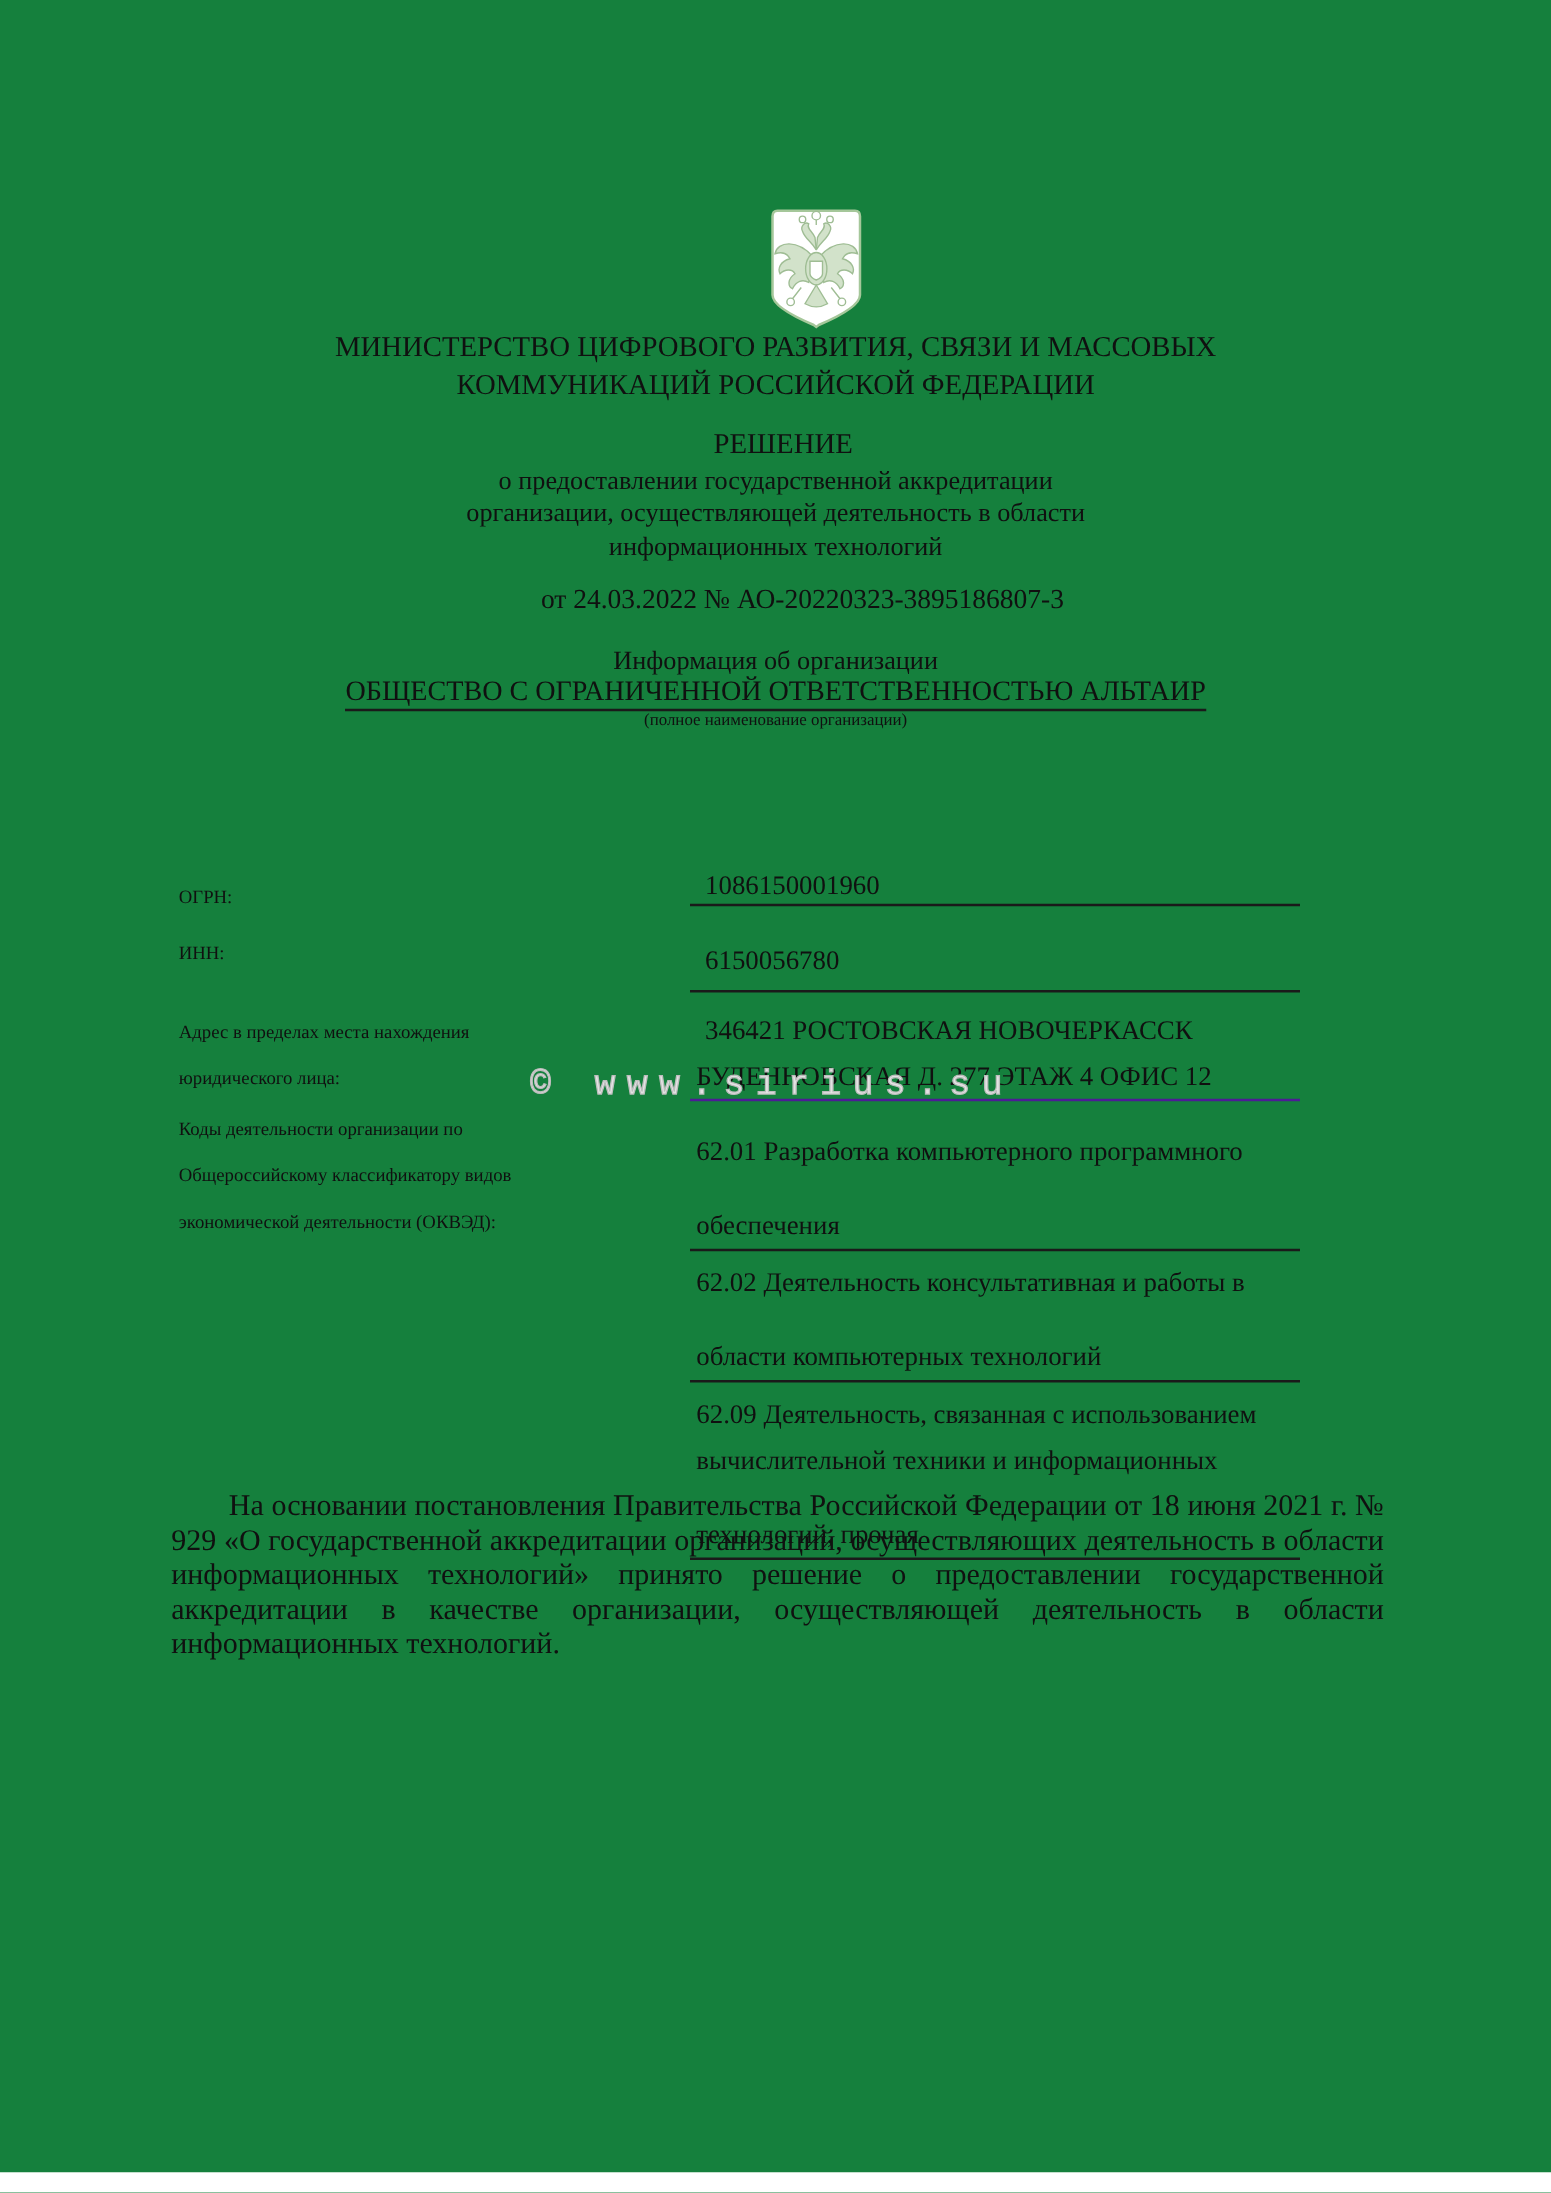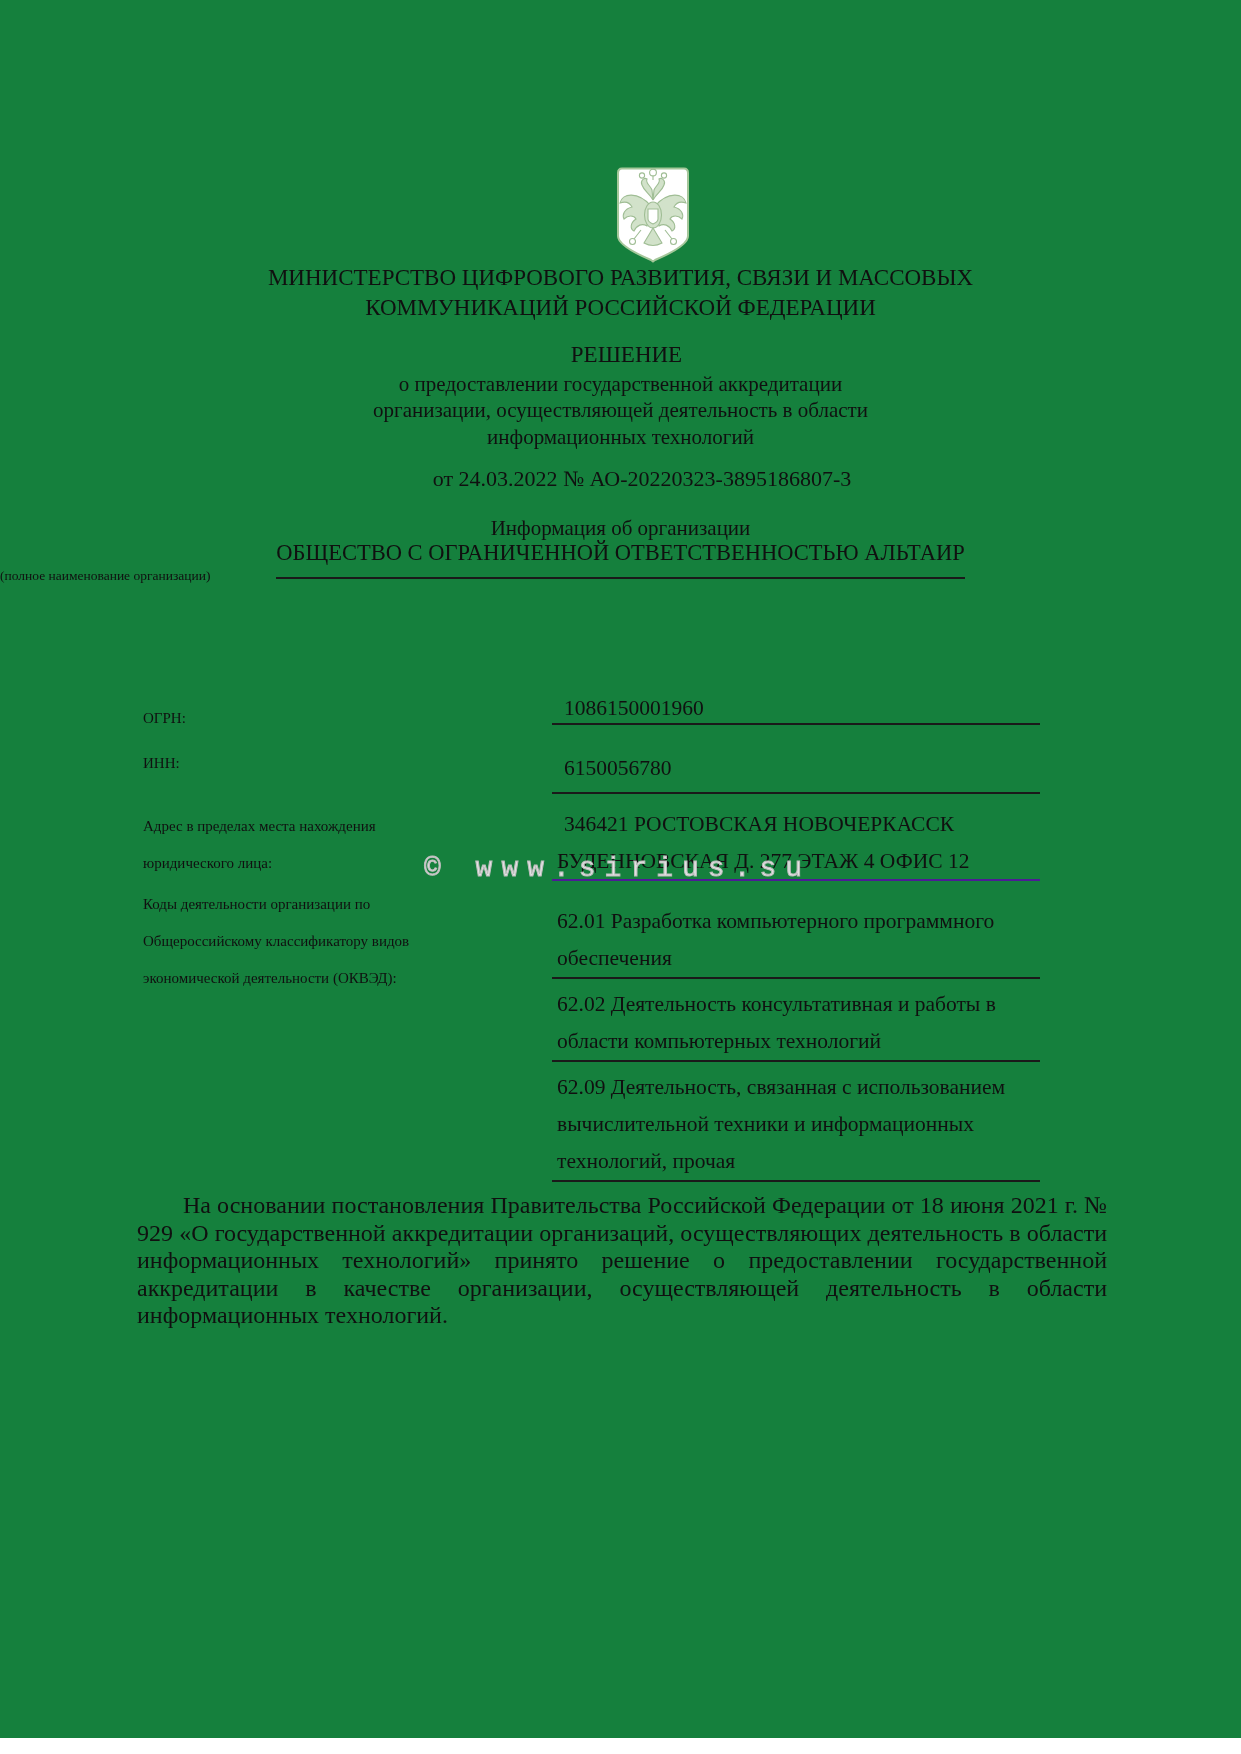--- a/index.html
+++ b/index.html
@@ -73,28 +73,28 @@
     position: absolute;
     top: 540px;
     left: 0;
     width: 100%;
     text-align: center;
   }
   .org-name {
     display: inline-block;
     font-size: 22.5px;
     border-bottom: 2.5px solid #1a1a1a;
-    padding-bottom: 11px;
+    padding-bottom: 1px;
   }
   .org-name-caption {
     position: absolute;
     top: 568px;
     left: 0;
     width: 100%;
-    text-align: left;
+    text-align: center;
     font-size: 13.5px;
   }
 
   .flabel {
     position: absolute;
     left: 143px;
     width: 404px;
     font-size: 15px;
     line-height: 37px;
   }
@@ -108,21 +108,21 @@
   .val-ogrn  { top: 696px; padding-left: 12px; padding-bottom: 2px; border-bottom: 2px solid #1a1a1a; }
   .lab-inn   { top: 745px; }
   .val-inn   { top: 756px; padding-left: 12px; padding-bottom: 11px; border-bottom: 2px solid #1a1a1a; }
   .lab-address { top: 808px; }
   .val-address { top: 806px; }
   .val-address .line1 { display: block; padding-left: 12px; line-height: 37px; }
   .val-address .line2 { display: block; padding-left: 5px; line-height: 36px; border-bottom: 2px solid #4c1d95; }
   .lab-okved { top: 886px; }
   .val-okved { top: 903px; }
   .val-okved .v-line { display: block; padding-left: 5px; line-height: 37px; }
-  .val-okved .v-line.underlined { border-bottom: 2px solid #1a1a1a; margin-bottom: 7px; }
+  .val-okved .v-line.underlined { border-bottom: 2px solid #1a1a1a; margin-bottom: 7px; margin-top: 22px; }
 
   .watermark {
     position: absolute;
     left: 424px;
     top: 853px;
     font-family: Liberation Mono, monospace;
     font-size: 28px;
     letter-spacing: 9px;
     color: #e3e3e3;
     -webkit-text-stroke: 1px #bdbdbd;

